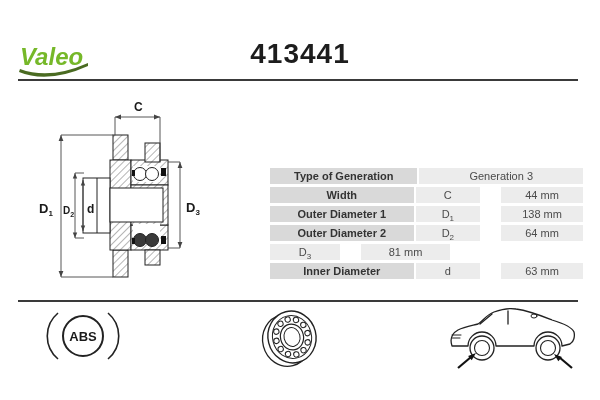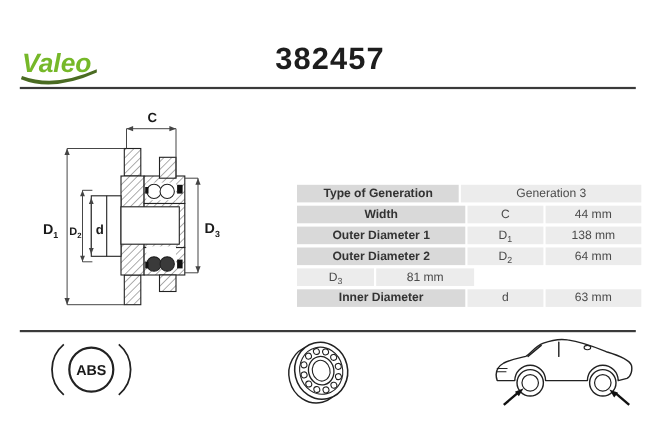--- a/index.html
+++ b/index.html
@@ -17,39 +17,39 @@
   
   .hub-drawing{position:absolute;left:30px;top:92px;}
 
   
   .spec-table{position:absolute;left:270px;top:168px;width:313px;display:flex;
               flex-direction:column;gap:3px;}
   .spec-row{display:flex;gap:2px;height:16px;}
   .cell{font-size:11px;line-height:16px;text-align:center;white-space:nowrap;overflow:hidden;}
   .cell-label{width:156px;background:#d9d9d9;font-weight:bold;color:#333;}
   .cell-sym{width:70px;background:#ececec;color:#4b4b4b;}
-  .cell-val{width:89px;background:#ececec;color:#4b4b4b;}
+  .cell-val{width:89px;background:#ececec;color:#4b4b4b;margin-left:19px;}
   .cell-merged{width:173px;background:#ececec;color:#4b4b4b;}
   .cell sub{font-size:8px;}
 
   
   .abs-icon-box{position:absolute;left:45px;top:306px;}
   .bearing-icon-box{position:absolute;left:258px;top:306px;}
   .car-icon-box{position:absolute;left:446px;top:302px;}
 </style>
 </head>
 <body>
 
 <div class="page">
 
   <svg class="brand-logo" viewBox="0 0 76 40">
     <text x="2" y="25" font-size="24" font-weight="bold" font-style="italic" fill="#76b829">Valeo</text>
     <path d="M2,29 Q32,40 70,23 L70,26 Q30,44 1,32 Z" fill="#4a6b22"></path>
   </svg>
-  <div class="part-number">382457</div>
+  <div class="part-number">413441</div>
   <div class="rule rule-top"></div>
 
   <svg class="hub-drawing" width="210" height="205" viewBox="0 0 210 205">
     <defs>
       <pattern id="hatch" width="5" height="5" patternUnits="userSpaceOnUse" patternTransform="rotate(45)">
         <rect width="5" height="5" fill="#ffffff"></rect>
         <line x1="0" y1="0" x2="0" y2="5" stroke="#777" stroke-width="1.1"></line>
       </pattern>
     </defs>
 

